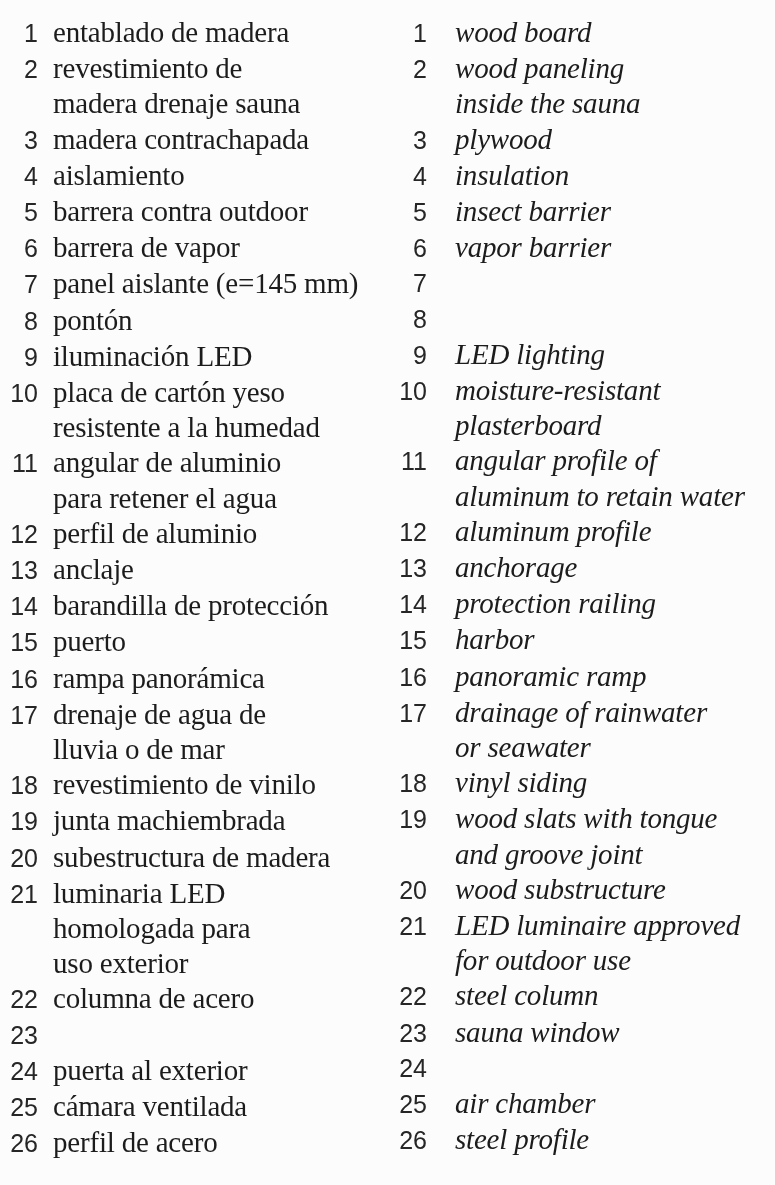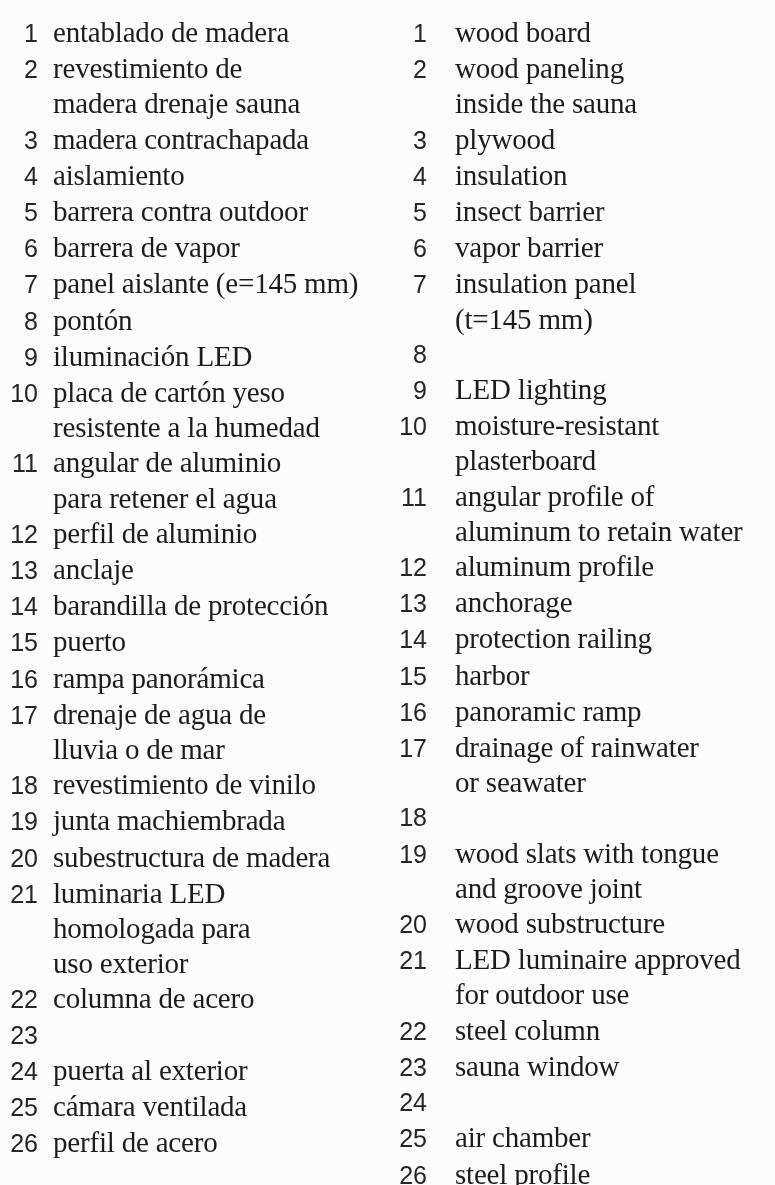--- a/index.html
+++ b/index.html
@@ -36,21 +36,21 @@
     line-height: 35.2px;
     color: #262626;
   }
   .col-spanish .num { flex-basis: 38px; width: 38px; }
   .txt {
     font-size: 29px;
     line-height: 35.2px;
     letter-spacing: -0.2px;
   }
   .col-spanish .txt { padding-left: 15px; }
-  .col-english .txt { padding-left: 28px; }
+  .col-english .txt { padding-left: 28px; font-style: italic; }
   .line { white-space: nowrap; }
 </style>
 </head>
 <body>
 
 <div class="page" style="background: rgb(252, 252, 252); color: rgb(28, 28, 28);">
   <section class="col col-spanish" id="col-spanish">
   <div class="item">
     <span class="num" style="color: rgb(38, 38, 38);">1</span>
     <span class="txt">
@@ -275,24 +275,20 @@
 
   <div class="item">
     <span class="num" style="color: rgb(38, 38, 38);">6</span>
     <span class="txt">
           <div class="line">vapor barrier</div>
         </span>
   </div>
 
   <div class="item">
     <span class="num" style="color: rgb(38, 38, 38);">7</span>
-    <span class="txt">
-          <div class="line">insulation panel</div>
-          <div class="line">(t=145 mm)</div>
-        </span>
   </div>
 
   <div class="item">
     <span class="num" style="color: rgb(38, 38, 38);">8</span>
   </div>
 
   <div class="item">
     <span class="num" style="color: rgb(38, 38, 38);">9</span>
     <span class="txt">
           <div class="line">LED lighting</div>
@@ -353,20 +349,23 @@
   <div class="item">
     <span class="num" style="color: rgb(38, 38, 38);">17</span>
     <span class="txt">
           <div class="line">drainage of rainwater</div>
           <div class="line">or seawater</div>
         </span>
   </div>
 
   <div class="item">
     <span class="num" style="color: rgb(38, 38, 38);">18</span>
+    <span class="txt">
+          <div class="line">vinyl siding</div>
+        </span>
   </div>
 
   <div class="item">
     <span class="num" style="color: rgb(38, 38, 38);">19</span>
     <span class="txt">
           <div class="line">wood slats with tongue</div>
           <div class="line">and groove joint</div>
         </span>
   </div>
 

